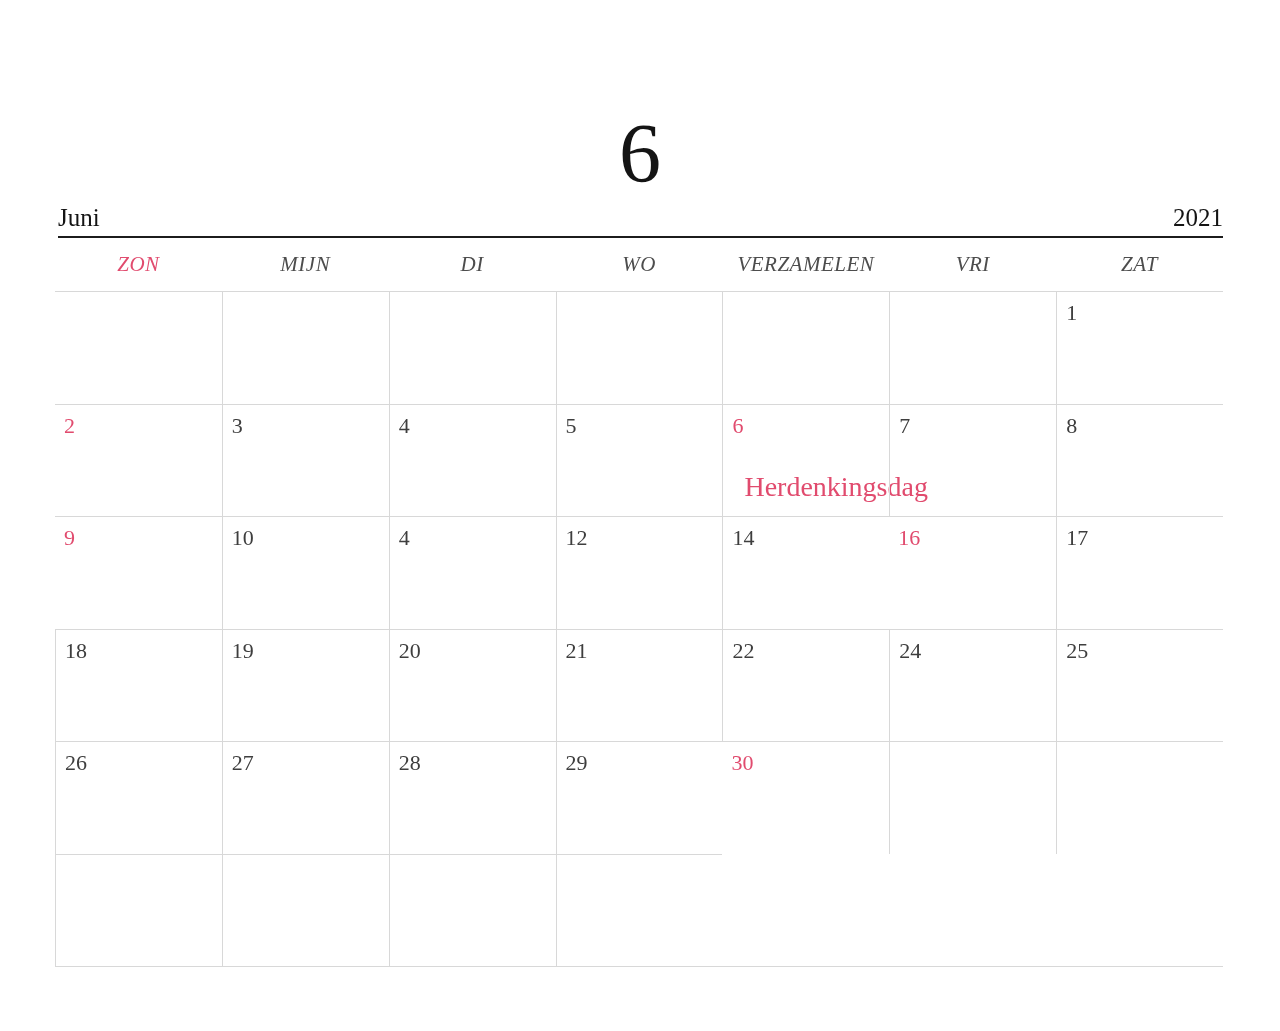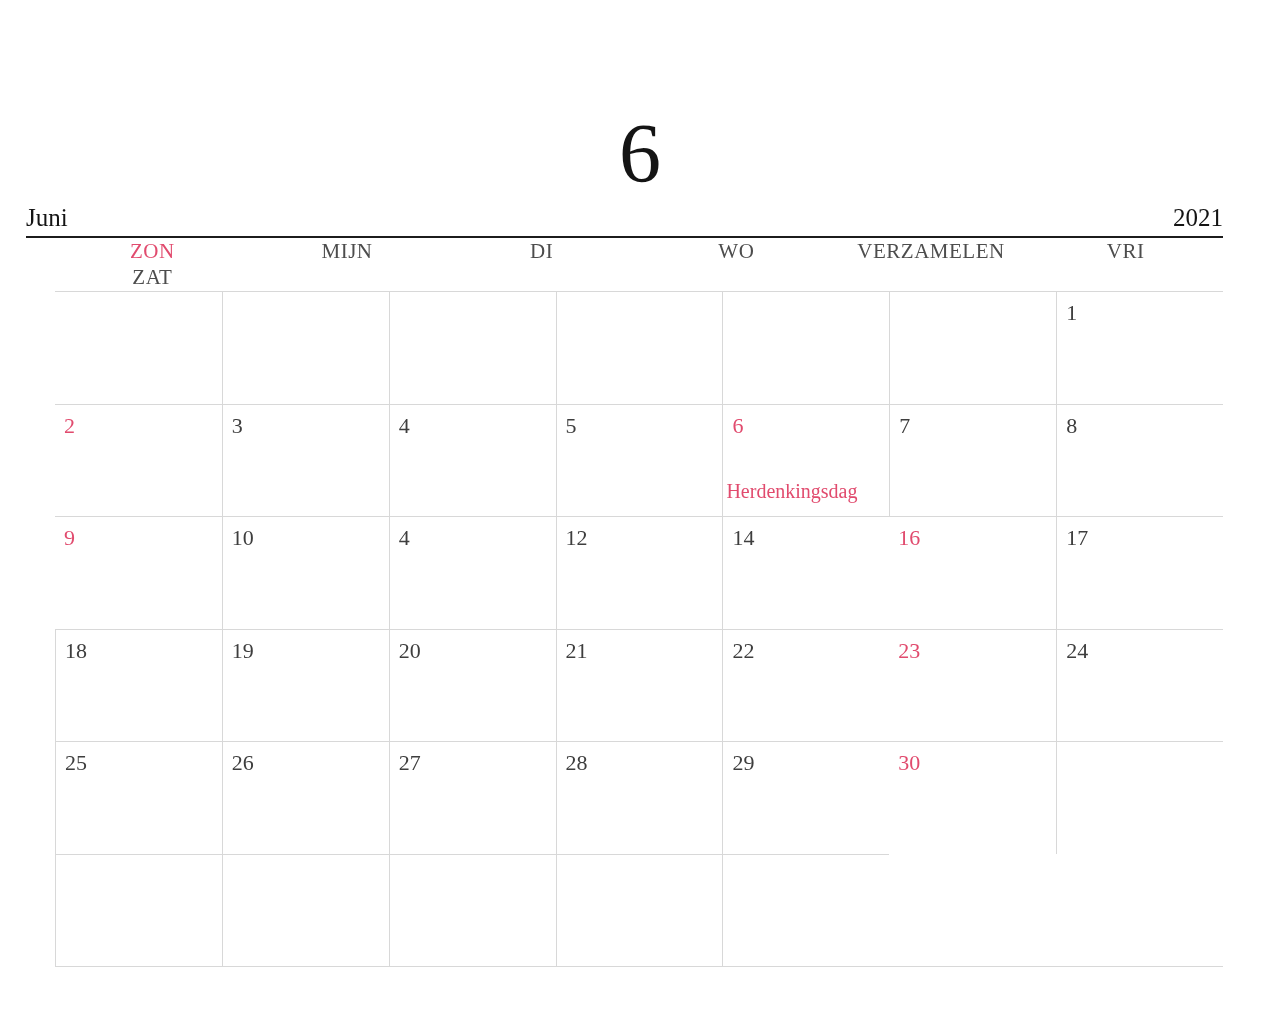--- a/index.html
+++ b/index.html
@@ -19,37 +19,38 @@
   }
   .page{position:relative;width:1280px;height:1031px;}
   .month-number{
     padding-top:112px;
     text-align:center;
     font-size:84px;
     line-height:1;
     color:var(--title);
   }
   .title-row{
-    margin:8px 57px 0 26px;
+    margin:8px 57px 0 58px;
     display:flex;
     justify-content:space-between;
     align-items:baseline;
     border-bottom:2px solid var(--rule);
     padding-bottom:4px;
   }
   .month-name,.year{
     font-size:25px;
     color:var(--title);
   }
   .weekday-row{
     margin:0 57px 0 55px;
     display:grid;
-    grid-template-columns:repeat(6,1fr);
+    grid-template-columns:repeat(7,1fr);
     height:53px;
     align-items:center;
+    font-style:italic;
   }
   .weekday{
     text-align:center;
     font-size:21px;
     letter-spacing:0.5px;
     color:var(--wk);
   }
   .weekday.accent{color:var(--accent);}
   .calendar-grid{
     margin:0 57px 0 55px;
@@ -67,23 +68,23 @@
   .cell.first-col{border-left:none;}
   .day-num{
     display:inline-block;
     padding:8px 0 0 9px;
     font-size:22px;
     color:var(--daytext);
   }
   .day-num.accent{color:var(--accent);}
   .event-label{
     position:absolute;
-    left:3px;
+    left:21px;
     bottom:13px;
-    font-size:20px;
+    font-size:28px;
     white-space:nowrap;
     color:var(--accent);
   }
 </style>
 </head>
 <body>
 
 <div class="page">
   <div class="month-number">6</div>
 
@@ -122,21 +123,20 @@
       <div class="cell"><span class="day-num">4</span></div>
       <div class="cell"><span class="day-num">12</span></div>
       <div class="cell"><span class="day-num">14</span></div>
       <div class="cell first-col"><span class="day-num accent">16</span></div>
       <div class="cell"><span class="day-num">17</span></div>
       <div class="cell"><span class="day-num">18</span></div>
       <div class="cell"><span class="day-num">19</span></div>
       <div class="cell"><span class="day-num">20</span></div>
       <div class="cell"><span class="day-num">21</span></div>
       <div class="cell"><span class="day-num">22</span></div>
-      <div class="cell first-col"><span class="day-num accent">23</span></div>
       <div class="cell"><span class="day-num">24</span></div>
       <div class="cell"><span class="day-num">25</span></div>
       <div class="cell"><span class="day-num">26</span></div>
       <div class="cell"><span class="day-num">27</span></div>
       <div class="cell"><span class="day-num">28</span></div>
       <div class="cell"><span class="day-num">29</span></div>
       <div class="cell first-col"><span class="day-num accent">30</span></div>
       <div class="cell"></div>
       <div class="cell"></div>
       <div class="cell"></div>

